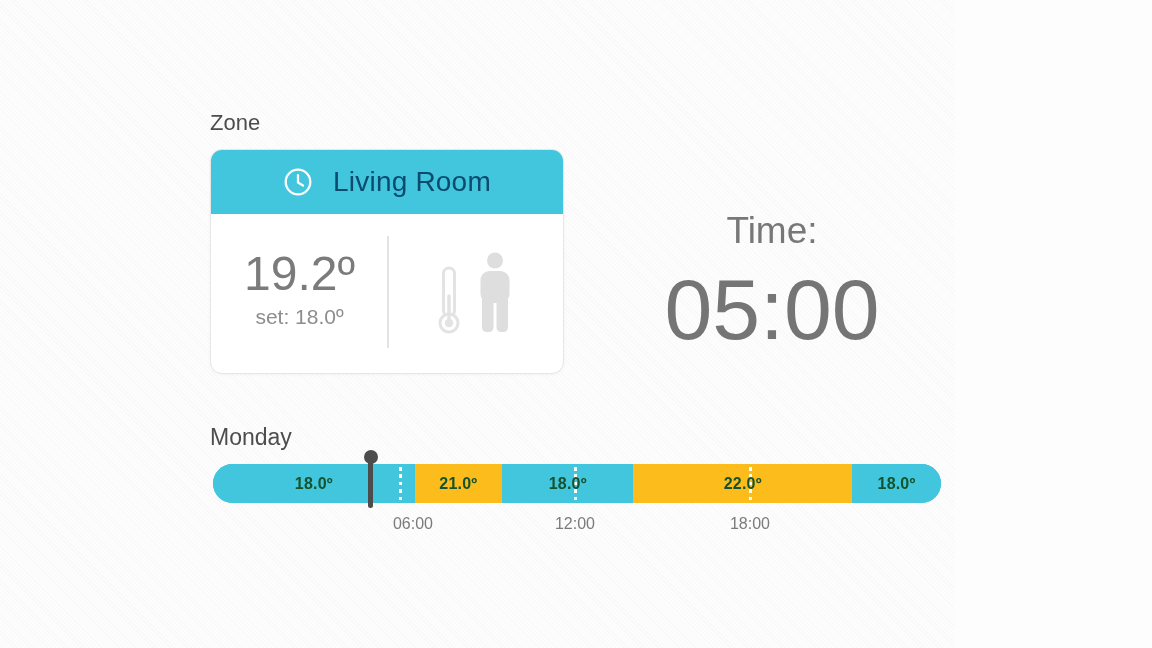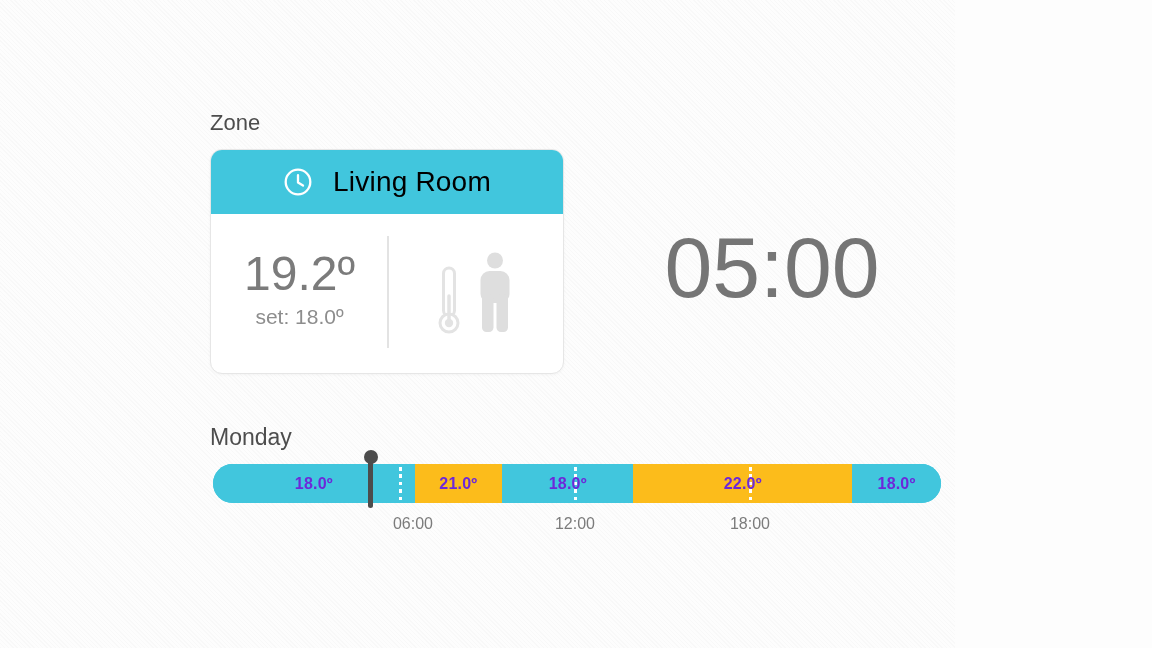--- a/index.html
+++ b/index.html
@@ -22,21 +22,21 @@
   }
   .zone-card {
     position:absolute; left:210px; top:149px; width:354px; height:225px;
     background:#ffffff; border:1px solid #e6e6e6; border-radius:12px;
     box-shadow:0 1px 3px rgba(0,0,0,0.04);
     box-sizing:border-box;
   }
   .zone-card-header {
     height:64px; border-radius:11px 11px 0 0;
     display:flex; align-items:center; justify-content:center; gap:20px;
-    color:#000000;
+    color:#0c4a6e;
   }
   .zone-card-title { font-size:28px; letter-spacing:0.2px; }
   .zone-card-body { position:relative; height:159px; }
   .temp-block {
     position:absolute; left:0; top:36px; width:177px; text-align:center;
   }
   .current-temp { font-size:48px; color:#7b7b7b; line-height:1.0; }
   .set-temp { font-size:21px; color:#8d8d8d; margin-top:7px;text-align:center; }
   .v-divider {
     position:absolute; left:176px; top:22px; height:112px; width:2px;
@@ -65,21 +65,21 @@
   .timeline-bar {
     position:absolute; left:0; top:0; width:728px; height:39px;
     border-radius:19.5px; overflow:hidden; background:#41c6dd;
   }
   .seg {
     position:absolute; top:0; bottom:0;
     display:flex; align-items:center; justify-content:center;
   }
   .seg span {
     position:relative; z-index:2;
-    font-size:16px; font-weight:700; color:#6d28d9; letter-spacing:0.2px;
+    font-size:16px; font-weight:700; color:#14532d; letter-spacing:0.2px;
   }
   .tick-line {
     position:absolute; top:3px; bottom:3px; width:3px; z-index:1;
     background-image:repeating-linear-gradient(to bottom, #ffffff 0 3.5px, transparent 3.5px 7.5px);
   }
   .tick-label {
     position:absolute; top:51px; width:80px; margin-left:-40px; text-align:center;
     font-size:16px; color:#7b7b7b;
   }
   .pin {
@@ -132,20 +132,21 @@
             <rect x="5.5" y="19" width="29" height="32" rx="9" fill="#dedede"></rect>
             <rect x="7" y="42" width="11.5" height="38" rx="4.5" fill="#dedede"></rect>
             <rect x="21.5" y="42" width="11.5" height="38" rx="4.5" fill="#dedede"></rect>
           </svg>
         </span>
       </div>
     </div>
   </div>
 
   <div class="time-block">
+    <div class="time-label">Time:</div>
     <div class="time-value">05:00</div>
   </div>
 
   <div class="day-label">Monday</div>
 
   <div class="timeline-wrap">
     <div class="timeline-bar">
         <div class="seg" style="left: 0px; width: 201.583px; background: rgb(65, 198, 221);">
           <span>18.0º</span>
         </div>

